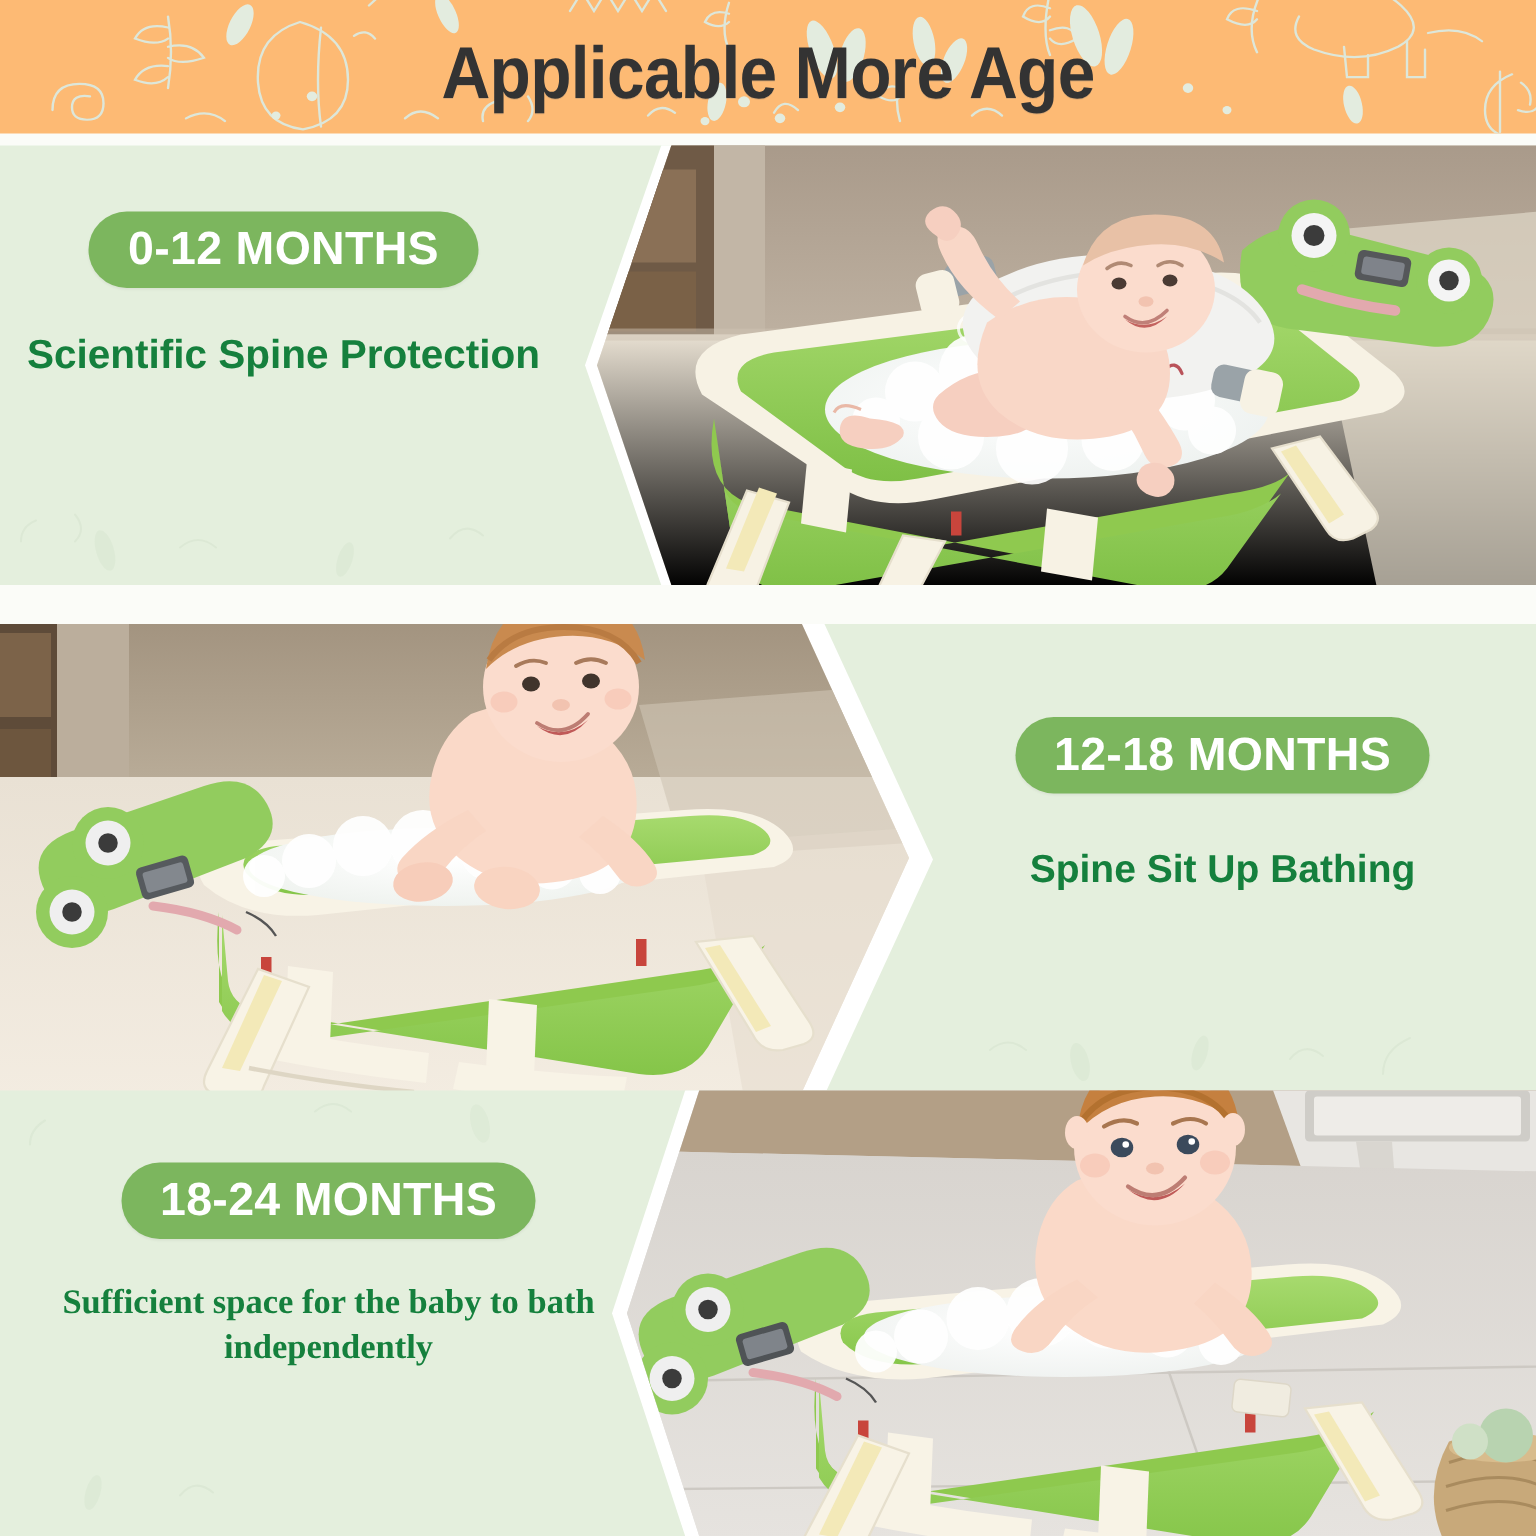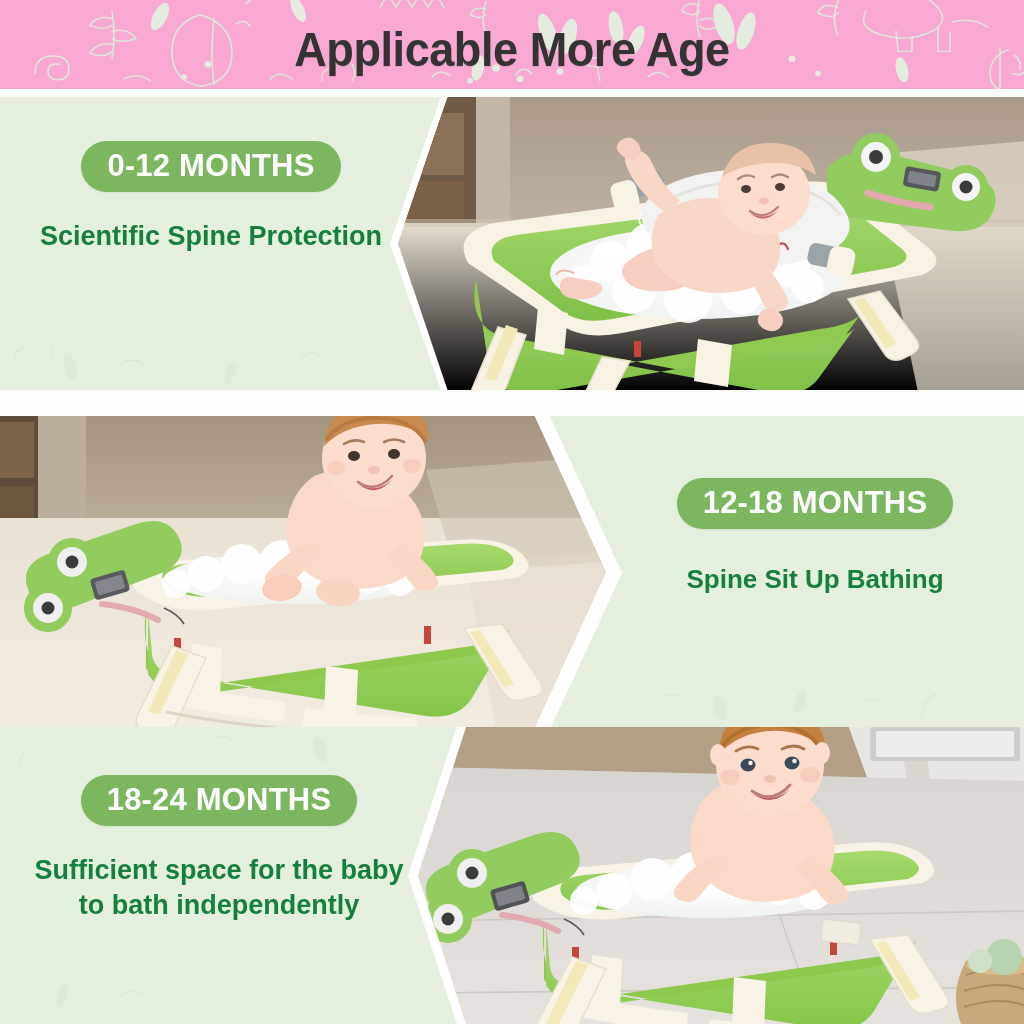--- a/index.html
+++ b/index.html
@@ -5,21 +5,21 @@
 <style>
   html,body{margin:0;padding:0;}
   body{
     width:1024px;height:1024px;overflow:hidden;
     background:#ffffff;
     font-family:"Liberation Sans","DejaVu Sans",sans-serif;
   }
   .infographic{position:relative;width:1024px;height:1024px;background:#fbfcf8;overflow:hidden;}
 
   
-  .header{position:absolute;left:0;top:0;width:1024px;height:89px;background:#f9a8d4;overflow:hidden;}
+  .header{position:absolute;left:0;top:0;width:1024px;height:89px;background:#fdba74;overflow:hidden;}
   .header-doodles{position:absolute;inset:0;width:100%;height:100%;pointer-events:none;}
   .header-title{
     position:absolute;left:0;top:0;width:1024px;height:97px;
     display:flex;align-items:center;justify-content:center;
     font-size:49px;font-weight:700;letter-spacing:-0.5px;
     color:#333333;
     transform:scaleX(0.92);
     text-shadow:0 1px 0 rgba(120,120,120,.25);
     white-space:nowrap;
   }
@@ -27,21 +27,21 @@
   
   .panel{position:absolute;left:0;width:1024px;background:#e4efdd;overflow:hidden;}
   .panel-1{top:97px;height:293px;}
   .panel-2{top:400px;height:312px;margin-top:16px;}
   .panel-3{top:727px;height:297px;}
 
   .panel-doodles{position:absolute;inset:0;width:100%;height:100%;pointer-events:none;opacity:.55;}
 
   
   .text-block{position:absolute;display:flex;flex-direction:column;align-items:center;}
-  .p1-text{left:26px;top:44px;width:370px;align-items:center;}
+  .p1-text{left:4px;top:44px;width:370px;align-items:center;}
   .p2-text{left:624px;top:62px;width:382px;}
   .p3-text{left:24px;top:48px;width:390px;}
 
   .badge{
     display:inline-block;
     background:#7cb65e;
     color:#ffffff;
     border-radius:40px;
     padding:9px 26px 11px 26px;
     font-size:31px;font-weight:700;letter-spacing:0.2px;
@@ -49,21 +49,21 @@
     white-space:nowrap;
     box-shadow:0 1px 2px rgba(0,0,0,.06);
   }
   .caption{
     margin-top:27px;
     color:#15803d;
     font-size:27px;font-weight:700;line-height:1.30;
     text-align:center;
   }
   .p2-text .caption{margin-top:34px;font-size:26px;}
-  .p3-text .caption{font-size:27px;}
+  .p3-text .caption{font-size:23px;font-family:Liberation Serif, serif;}
 
   
   .photo{position:absolute;overflow:hidden;}
   
   .photo-1{
     left:398px;top:-2px;width:628px;height:297px;
     -webkit-clip-path:polygon(8% 0%, 100% 0%, 100% 100%, 8% 100%, 0% 50%);
     clip-path:polygon(8% 0%, 100% 0%, 100% 100%, 8% 100%, 0% 50%);
   }
   .photo-1-border{

